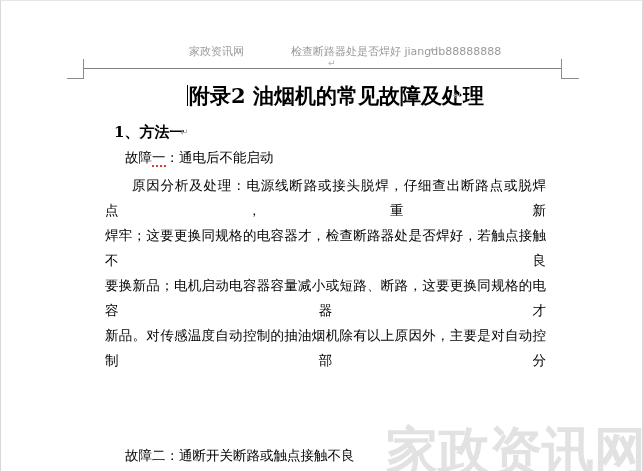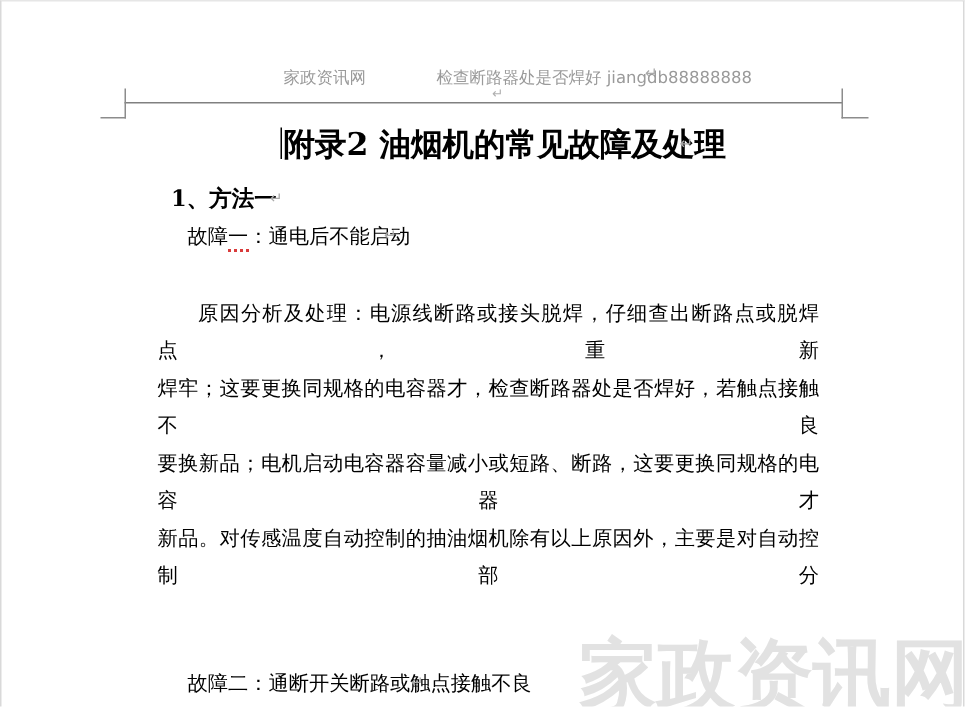--- a/index.html
+++ b/index.html
@@ -219,21 +219,21 @@
     top: 94px;
     width: 441px;
   }
   .para-line {
     font-size: 13.5px;
     line-height: 25px;
     color: #000000;
     white-space: nowrap;
     letter-spacing: 0px;
   }
-  .para-line.first { text-indent: 27px; margin-top: 24px; }
+  .para-line.first { text-indent: 27px; }
   .para-line.justify {
     text-align: justify;
     text-align-last: justify;
     white-space: normal;
   }
 </style>
 </head>
 <body>
 
 <div id="page">

